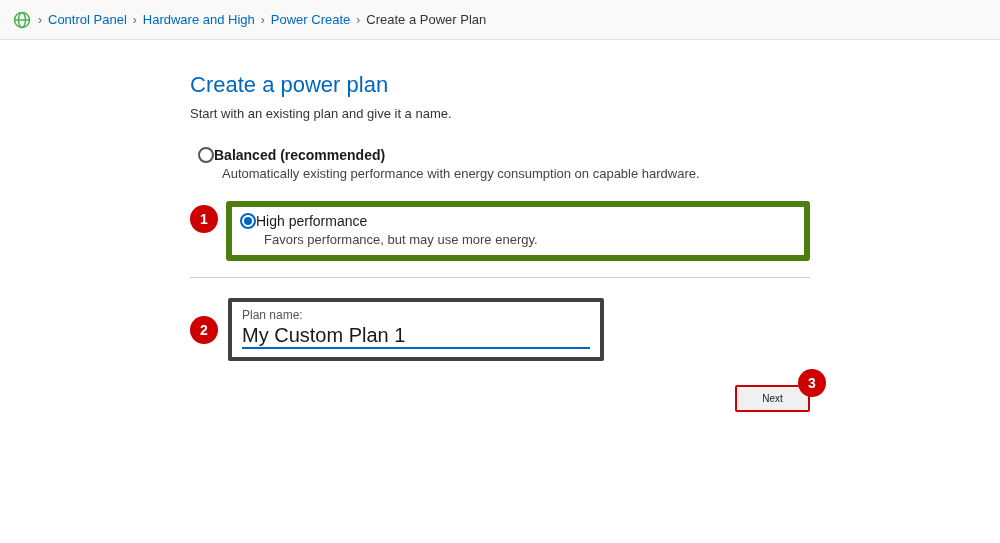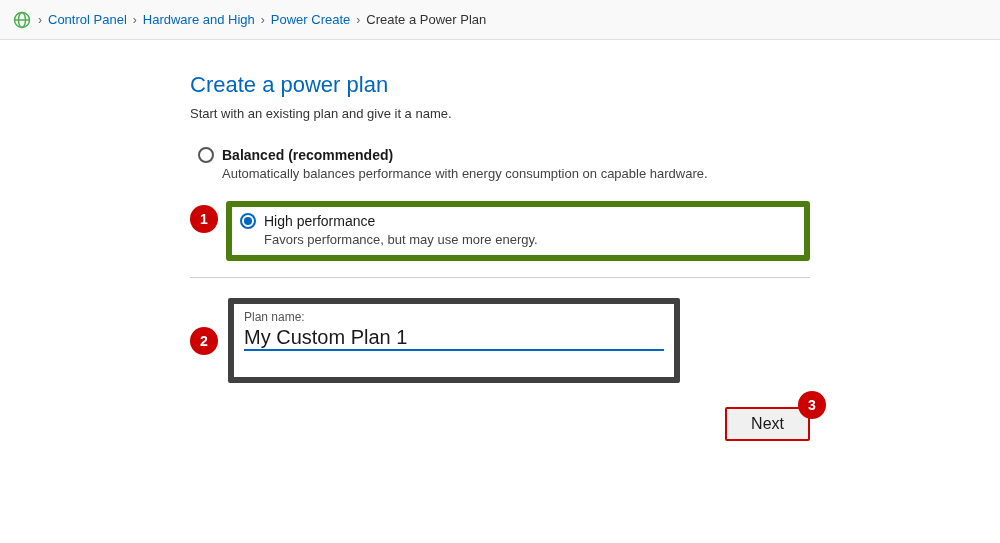--- a/index.html
+++ b/index.html
@@ -81,21 +81,20 @@
     }
 
     .radio-option.selected {
       border: 6px solid #4d7c0f;
       background: #fff;
     }
 
     .radio-row {
       display: flex;
       align-items: center;
-      gap: 8px;
       margin-bottom: 2px;
     }
 
     .radio-circle {
       width: 16px;
       height: 16px;
       border-radius: 50%;
       border: 2px solid #555;
       flex-shrink: 0;
       display: flex;
@@ -132,24 +131,24 @@
     }
 
     
     .divider {
       border: none;
       border-top: 1px solid #d0d0d0;
       margin: 8px 0 20px 0;
     }
 
     .plan-name-box {
-      border: 6px solid #404040;
+      border: 4px solid #404040;
       border-radius: 2px;
-      padding: 6px 10px 26px 10px;
-      width: 452px;
+      padding: 6px 10px 8px 10px;
+      width: 376px;
     }
 
     .plan-name-label {
       font-size: 12px;
       color: #555;
       margin-bottom: 2px;
     }
 
     .plan-name-input {
       width: 100%;
@@ -158,21 +157,21 @@
       outline: none;
       font-size: 20px;
       color: #1a1a1a;
       background: transparent;
       padding: 0;
     }
 
     .btn {
       padding: 6px 24px;
       border-radius: 2px;
-      font-size: 16px;
+      font-size: 10px;
       cursor: pointer;
       min-width: 75px;
     }
 
     .btn-next {
       background: #f0f0f0;
       border: 1px solid #999;
       color: #1a1a1a;
       border: 2px solid #cc0000;
     }
@@ -216,21 +215,21 @@
   <div class="content-inner">
 
     <div class="page-title">Create a power plan</div>
     <div class="page-subtitle">Start with an existing plan and give it a name.</div>
 
     <div class="radio-option">
       <div class="radio-row">
         <div class="radio-circle"></div>
         <span class="radio-label bold">Balanced (recommended)</span>
       </div>
-      <div class="radio-desc">Automatically balances performance with energy consumption on capable hardware.</div>
+      <div class="radio-desc">Automatically existing performance with energy consumption on capable hardware.</div>
     </div>
 
 
     <div style="display:flex; align-items:flex-start; gap:8px; margin-bottom:16px;">
       <div style="flex-shrink:0; display:flex; align-items:center; justify-content:center; width:28px; height:28px; border-radius:50%; background:#cc0000; color:white; font-size:14px; font-weight:700; margin-top:4px;">1</div>
       <div class="radio-option selected" style="flex:1; margin-bottom:0;">
         <div class="radio-row">
           <div class="radio-circle checked">
           </div>
           <span class="radio-label">High performance</span>

